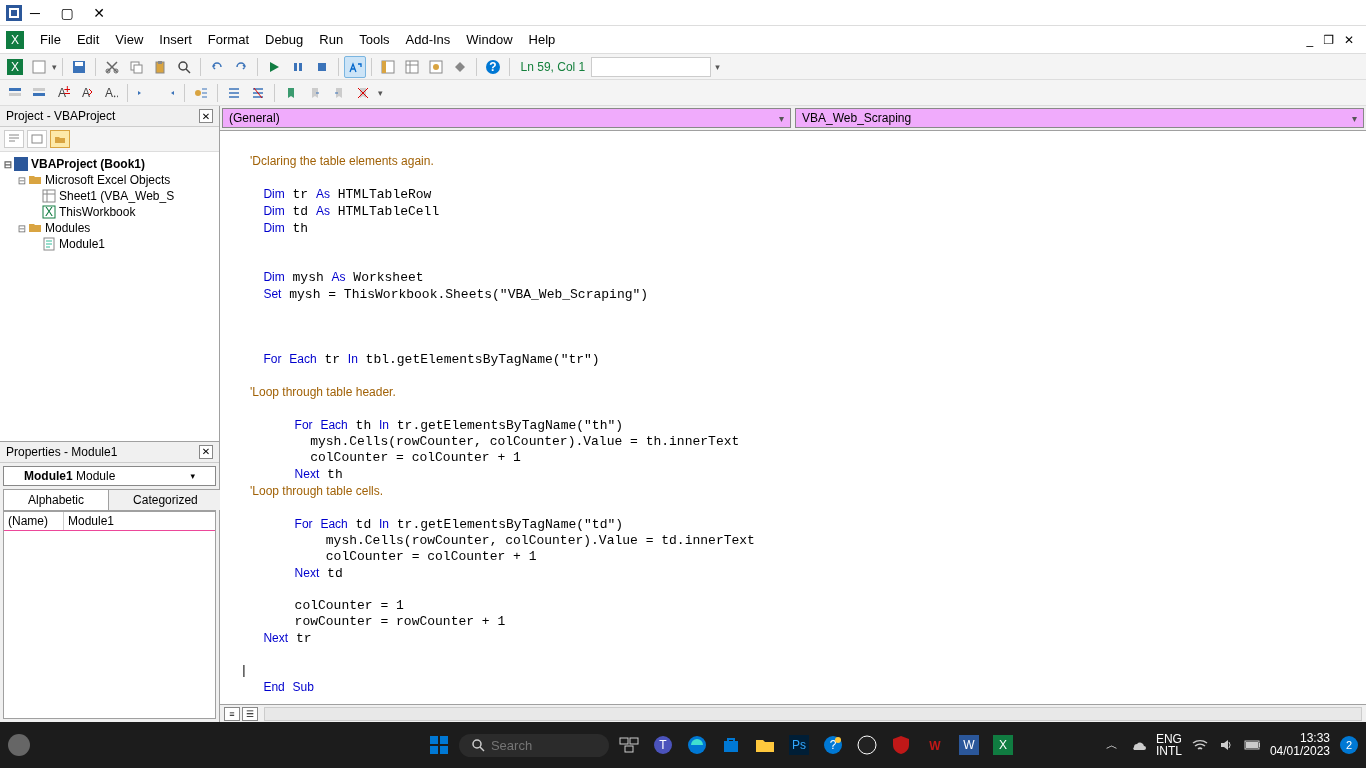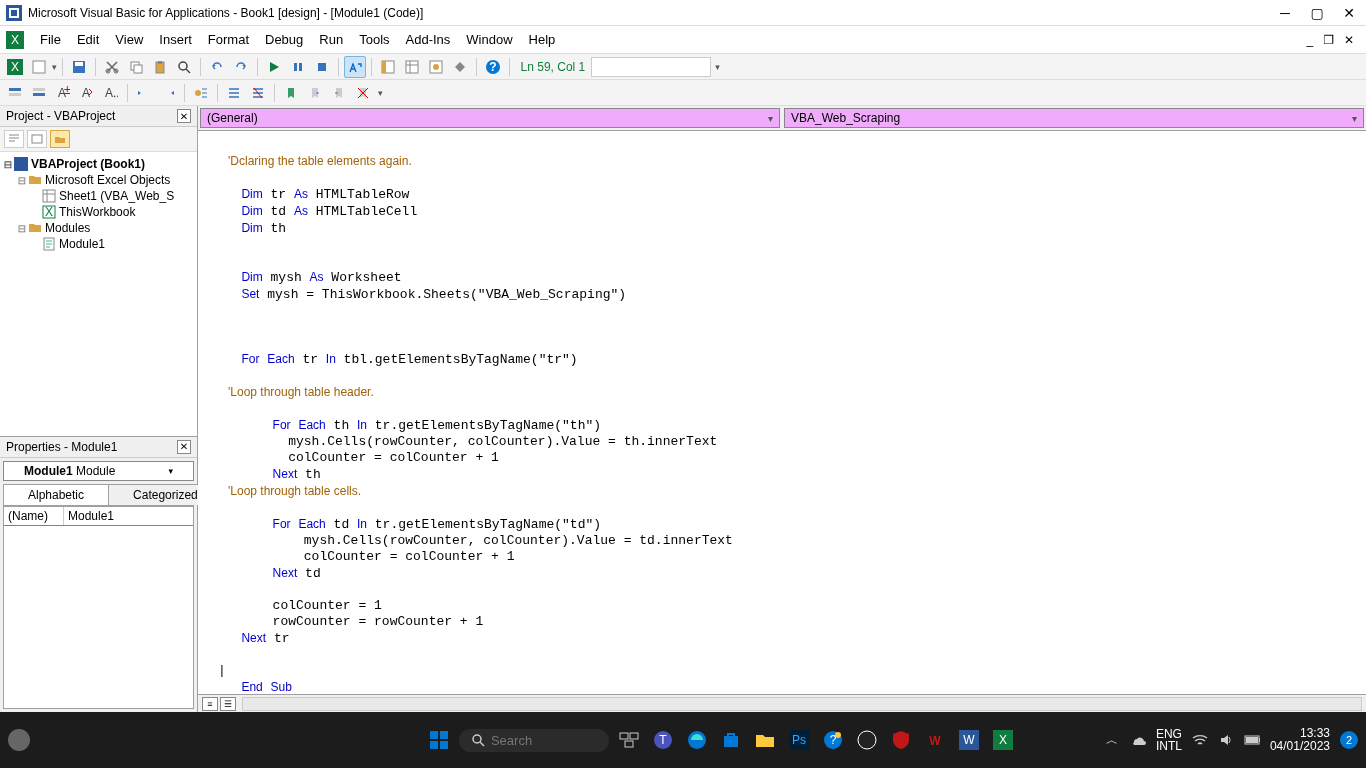--- a/index.html
+++ b/index.html
@@ -23,21 +23,21 @@
 .toolbar { background: #f4f4f4; height: 26px; display: flex; align-items: center; padding: 0 4px; gap: 2px; border-bottom: 1px solid #ddd; }
 .tool-btn { width: 22px; height: 22px; display: inline-flex; align-items: center; justify-content: center; cursor: pointer; border: 1px solid transparent; border-radius: 2px; }
 .tool-sep { width: 1px; height: 18px; background: #ccc; margin: 0 3px; }
 .tool-status { margin-left: 6px; font-size: 12px; color: #15803d; white-space: nowrap; }
 .tool-dropdown-gap { width: 120px; height: 20px; border: 1px solid #ccc; background: #fff; margin-left: 4px; }
 
 
 .main { flex: 1; display: flex; min-height: 0; }
 
 
-.left-col { width: 198px; display: flex; flex-direction: column; border-right: 1px solid #a0a0a0; }
+.left-col { width: 220px; display: flex; flex-direction: column; border-right: 1px solid #a0a0a0; }
 .panel-header { background: #f0f0f0; border-bottom: 1px solid #ccc; padding: 3px 6px; display: flex; align-items: center; justify-content: space-between; font-size: 12px; }
 .panel-close { width: 14px; height: 14px; border: 1px solid #888; background: #fff; display: inline-flex; align-items: center; justify-content: center; font-size: 10px; cursor: pointer; }
 .panel-toolbar { background: #f4f4f4; padding: 3px 4px; display: flex; gap: 3px; border-bottom: 1px solid #ddd; }
 .panel-toolbar .pt-btn { width: 20px; height: 18px; border: 1px solid #ccc; background: #fff; cursor: pointer; display:inline-flex; align-items:center; justify-content:center;}
 .panel-toolbar .pt-btn.active { background: #fde9a9; border-color: #d9a441;}
 .tree { flex: 1; background: #fff; overflow: auto; padding: 4px 2px; border-bottom: 1px solid #a0a0a0; height: 180px; }
 .tree-item { display: flex; align-items: center; padding: 1px 0; white-space: nowrap; cursor: pointer; font-size: 12px;}
 .tree-item .twist { width: 12px; display: inline-block; text-align: center; color: #666; font-size: 10px;}
 .tree-item .icon { width: 14px; height: 14px; margin-right: 3px; display: inline-flex; }
 .tree-indent-1 { padding-left: 14px; }
@@ -61,21 +61,21 @@
 .code-dd { flex: 1; border: 1px solid #888; background: #f0abfc; padding: 2px 6px; display: flex; justify-content: space-between; align-items: center; cursor: pointer; font-size: 12px;}
 .code-dd .arrow { color: #555; font-size: 10px;}
 .code-editor { flex: 1; overflow: auto; padding: 6px 4px 6px 20px; font-family: Consolas, "Courier New", monospace; font-size: 13px; line-height: 16px; white-space: pre; color: #000; }
 .kw { color: #0000cd; }
 .cm { color: #a16207; }
 .code-bottom { height: 18px; border-top: 1px solid #a0a0a0; display: flex; align-items: center; padding: 0 4px; background:#f0f0f0;}
 .code-bottom .view-btn { width: 16px; height: 14px; border: 1px solid #888; background: #fff; margin-right: 2px; display:inline-flex; align-items:center; justify-content:center; font-size:9px; cursor:pointer;}
 .code-bottom .hscroll { flex:1; height:14px; background:#e8e8e8; border:1px solid #ccc; margin-left:4px;}
 
 
-.taskbar { height: 56px; background: #1c1c1c; display: flex; align-items: center; padding: 0 8px; color: #fff; }
+.taskbar { height: 46px; background: #1c1c1c; display: flex; align-items: center; padding: 0 8px; color: #fff; }
 .task-left { width: 330px; display:flex; align-items:center;}
 .tb-weather { width:22px; height:22px; border-radius:50%; background:#666; display:inline-flex;}
 .task-center { flex: 1; display: flex; align-items: center; justify-content: center; gap: 6px; }
 .task-center .tb-icon { width: 28px; height: 28px; display: inline-flex; align-items: center; justify-content: center; cursor: pointer; border-radius: 4px; }
 .search-box { display: flex; align-items: center; background: #2b2b2b; border-radius: 16px; padding: 4px 12px; width: 150px; gap:6px;}
 .search-box input { background: transparent; border: none; color: #ccc; outline: none; width: 100px; font-size:13px;}
 .task-right { display: flex; align-items: center; gap: 10px; font-size: 11px;}
 .task-right .sys-icon { width: 16px; height: 16px; display:inline-flex; align-items:center; justify-content:center;}
 .clock { text-align: right; line-height: 13px; }
 .notif-badge { width:18px; height:18px; border-radius:50%; background:#0078d4; display:inline-flex; align-items:center; justify-content:center; font-size:11px;}
@@ -87,21 +87,20 @@
 <body>
 
 <div class="titlebar">
   <span class="app-icon">
     <svg viewBox="0 0 16 16">
         <rect width="16" height="16" fill="#2b579a"></rect>
         <path d="M3 3h10v10H3z" fill="#fff"></path>
         <path d="M5 5h6v6H5z" fill="#2b579a"></path>
       </svg>
   </span>
-  <span class="title">Microsoft Visual Basic for Applications - Book1 [design] - [Module1 (Code)]</span>
   <div class="win-controls">
     <span>─</span>
     <span>▢</span>
     <span>✕</span>
   </div>
 </div>
 
 <div class="menubar">
   <span class="menu-icon">
     <svg viewBox="0 0 18 18">

